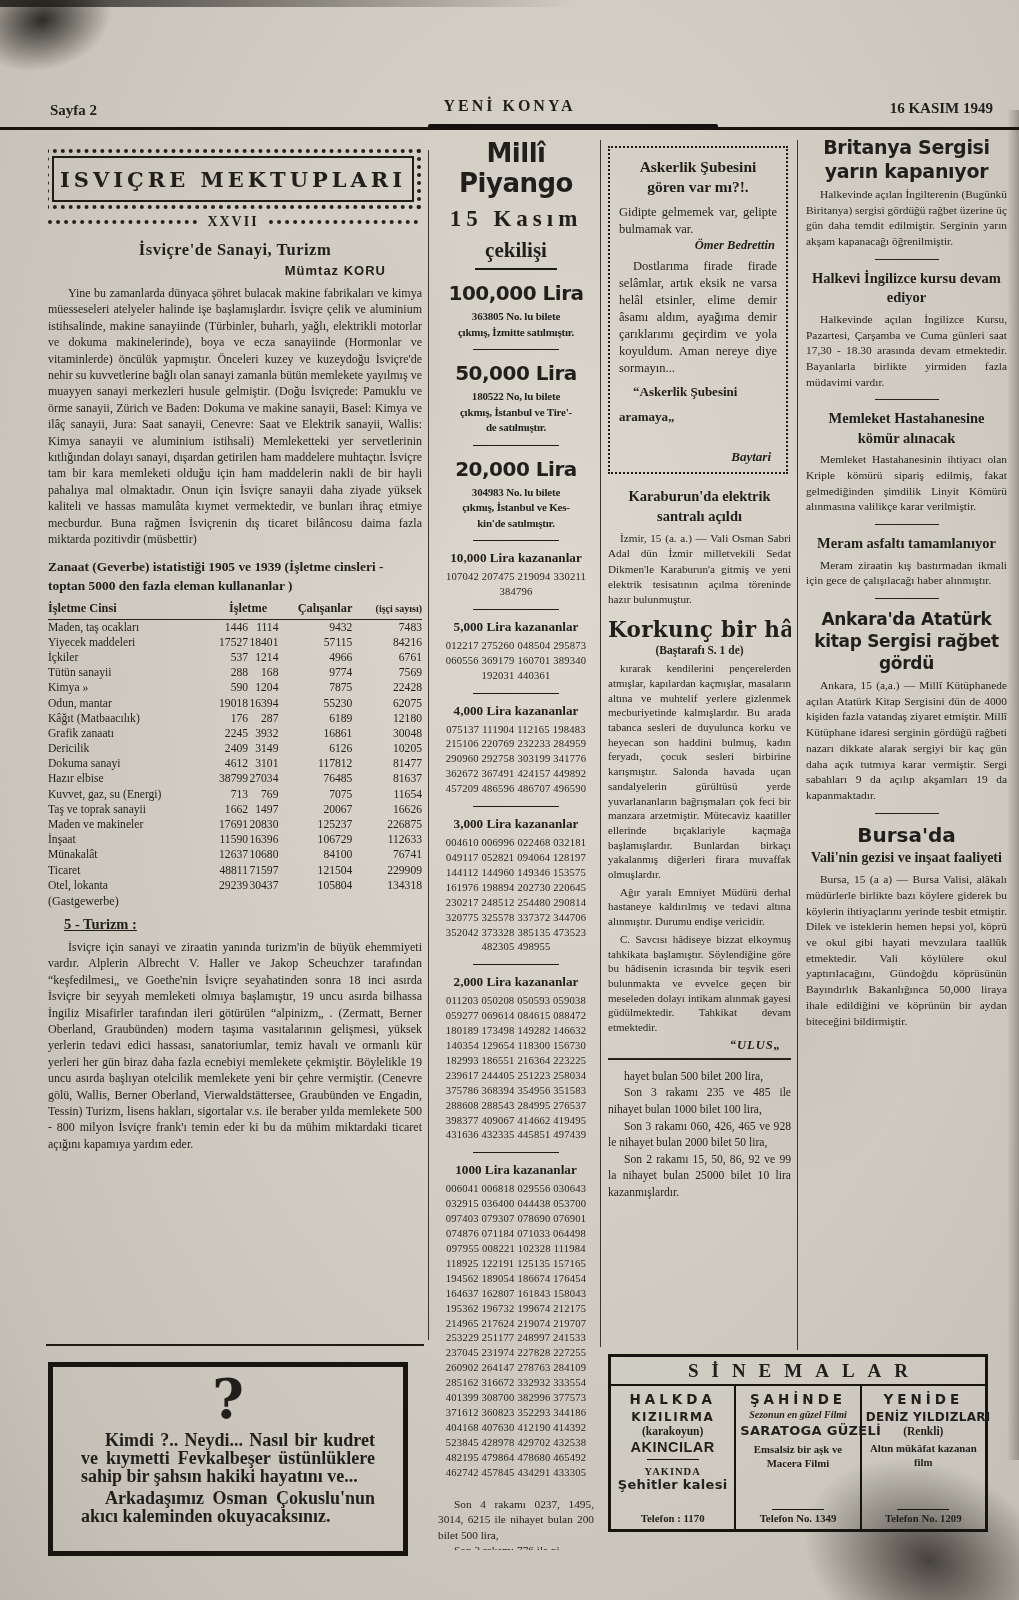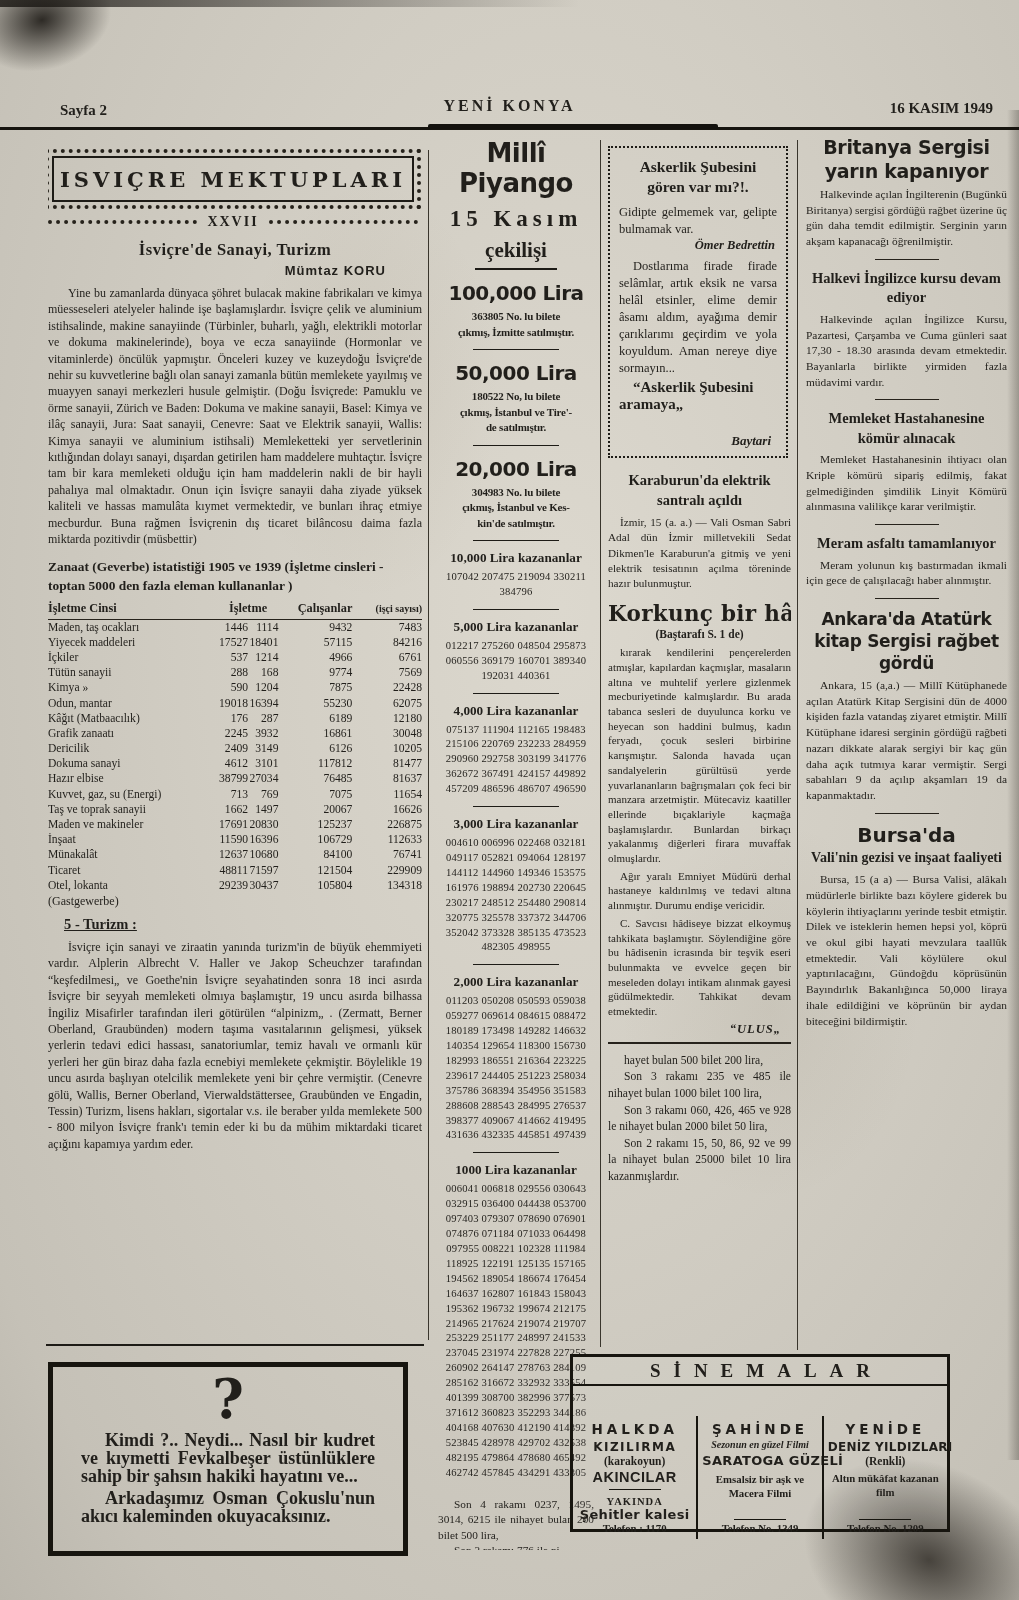--- a/index.html
+++ b/index.html
@@ -8,21 +8,21 @@
     font-family:"Liberation Serif",serif;color:#211f1b;}
   
   .smudge{position:absolute;pointer-events:none;}
   #sm-tl{left:-28px;top:-30px;width:140px;height:100px;background:radial-gradient(closest-side,rgba(24,21,17,.88),rgba(24,21,17,0));transform:rotate(-14deg);}
   #sm-top{left:0;top:0;width:580px;height:7px;background:linear-gradient(90deg,rgba(22,19,15,.8),rgba(22,19,15,0));}
   #sm-br{right:-40px;bottom:-55px;width:260px;height:190px;background:radial-gradient(closest-side,rgba(28,24,19,.75),rgba(28,24,19,0));transform:rotate(24deg);}
   #sm-right{right:0;top:110px;width:12px;height:1350px;background:linear-gradient(270deg,rgba(40,36,29,.30),rgba(40,36,29,0));}
   #sm-stain1{left:240px;top:180px;width:260px;height:420px;background:radial-gradient(closest-side,rgba(110,92,58,.07),rgba(110,92,58,0));}
   #sm-stain2{left:620px;top:820px;width:300px;height:380px;background:radial-gradient(closest-side,rgba(90,80,55,.08),rgba(90,80,55,0));}
   
-  .hdr-page{position:absolute;left:60px;top:102px;font-size:15px;font-weight:bold;}
+  .hdr-page{position:absolute;left:50px;top:102px;font-size:15px;font-weight:bold;}
   .hdr-title{position:absolute;left:0;right:0;top:97px;text-align:center;font-size:16px;font-weight:bold;letter-spacing:3px;}
   .hdr-date{position:absolute;right:26px;top:100px;font-size:15px;font-weight:bold;}
   .hdr-rule{position:absolute;left:0;top:127px;width:1019px;height:3px;background:#16140f;}
   .hdr-rule2{position:absolute;left:428px;top:124px;width:290px;height:5px;background:#14120e;border-radius:2px;}
   
   .vdiv{position:absolute;width:1.4px;background:#39352c;}
   #vdiv1{left:428px;top:150px;height:1190px;}
   #vdiv2{left:600px;top:140px;height:1207px;}
   #vdiv3{left:797px;top:140px;height:1210px;}
   .colA-rule{position:absolute;left:46px;top:1344px;width:378px;height:2px;background:#1d1b16;}
@@ -62,21 +62,21 @@
   .wheading{font-size:13.2px;font-weight:bold;margin:9px 0 4px;white-space:nowrap;}
   .numline{font-size:10.6px;line-height:14.9px;letter-spacing:0.2px;white-space:nowrap;}
   .tailwrap{text-align:left;margin-top:16px;}
   .tailp{font-size:11.3px;line-height:15.6px;text-align:justify;text-indent:16px;margin:0;}
   
   .ask-box{border:2.5px dotted #1d1b16;padding:9px 9px 7px;margin-right:3px;}
   .ask-title{text-align:center;font-weight:bold;font-size:15.5px;line-height:20px;margin-bottom:7px;}
   .ask-epi{font-size:12.5px;line-height:16.6px;text-align:justify;margin:0;}
   .ask-author{text-align:right;font-style:italic;font-weight:bold;font-size:12.5px;margin:1px 2px 5px 0;}
   .ask-body{font-size:12.5px;line-height:17px;text-align:justify;text-indent:14px;margin:0;}
-  .ask-quote{font-size:15px;line-height:17px;text-align:left;text-indent:14px;margin:2px 0 0;font-weight:bold;}
+  .ask-quote{font-size:13px;line-height:25px;text-align:left;text-indent:14px;margin:2px 0 0;font-weight:bold;}
   .ask-sign{text-align:right;font-style:italic;font-weight:bold;font-size:13px;margin-top:20px;padding-right:6px;}
   .kara-h{text-align:center;font-weight:bold;font-size:14.5px;line-height:19.5px;margin:13px 0 5px;}
   .news-body{font-size:11.2px;line-height:15.2px;text-align:justify;text-indent:12px;margin:0;}
   .kork-box{border-bottom:2px solid #26221b;padding-bottom:5px;}
   .kork-title{font-family:"DejaVu Serif",serif;text-align:center;font-weight:bold;font-size:21.5px;margin:10px 0 2px;letter-spacing:0.3px;white-space:nowrap;}
   .kork-sub{text-align:center;font-size:11.5px;font-weight:bold;margin:0 0 5px;}
   .kork-par{font-size:11px;line-height:14.7px;text-align:justify;text-indent:12px;margin:0 0 3px;}
   .kork-src{text-align:right;font-style:italic;font-weight:bold;font-size:12.5px;padding-right:10px;letter-spacing:1px;}
   .tail2{margin-top:9px;}
   .tail2 .tailp{font-size:11.6px;line-height:16.6px;}
@@ -86,21 +86,21 @@
   .d-h3{font-family:"DejaVu Sans",sans-serif;font-weight:bold;font-size:17px;line-height:22px;text-align:center;margin:2px 0 4px;letter-spacing:-0.3px;}
   .d-body{font-size:11.4px;line-height:15.7px;text-align:justify;text-indent:14px;margin:0;}
   .d-sep{width:64px;border-top:1.3px solid #26221b;margin:9px auto;}
   .bursa-h{font-family:"DejaVu Sans",sans-serif;font-weight:bold;font-size:20px;text-align:center;margin:0 0 2px;}
   .bursa-sub{font-size:14px;font-weight:bold;text-align:center;line-height:18.5px;margin:0 0 5px;}
   
   .qbox{position:absolute;left:48px;top:1362px;width:318px;height:174px;border:5px solid #17150f;padding:4px 16px 6px;}
   .qmark{text-align:center;font-family:"DejaVu Serif",serif;font-size:54px;font-weight:bold;line-height:56px;}
   .qtext{font-size:18px;font-weight:bold;line-height:18px;text-align:justify;text-indent:24px;margin:4px 12px 0;}
   
-  .cinema{position:absolute;left:570px;top:1354px;width:374px;height:172px;border:3.5px solid #17150f;display:flex;flex-direction:column;background:rgba(255,255,255,0.06);gap:30px;}
+  .cinema{position:absolute;left:608px;top:1354px;width:374px;height:172px;border:3.5px solid #17150f;display:flex;flex-direction:column;background:rgba(255,255,255,0.06);}
   .cin-title{text-align:center;font-weight:bold;font-size:19px;letter-spacing:13px;text-indent:13px;padding:3px 0 2px;border-bottom:2.2px solid #17150f;}
   .cin-cols{flex:1;display:flex;}
   .cin-cell{flex:1;padding:5px 4px 4px;display:flex;flex-direction:column;text-align:center;min-width:0;}
   .cin-cell + .cin-cell{border-left:2px solid #17150f;}
   .cin-name{font-family:"DejaVu Sans",sans-serif;font-weight:bold;font-size:13.5px;letter-spacing:4px;white-space:nowrap;}
   .cin-film-sp{font-weight:bold;font-size:12px;letter-spacing:1.5px;margin-top:3px;white-space:nowrap;font-family:"DejaVu Sans",sans-serif;}
   .cin-note{font-size:11.5px;font-weight:bold;margin-top:1px;}
   .cin-film2{font-weight:bold;font-size:14.5px;letter-spacing:0.5px;margin-top:2px;font-family:"Liberation Sans",sans-serif;}
   .cin-tag{font-size:10px;font-weight:bold;margin-top:2px;font-style:italic;}
   .cin-big{font-family:"DejaVu Sans",sans-serif;font-weight:bold;font-size:13px;letter-spacing:0.3px;margin-top:3px;white-space:nowrap;}
@@ -442,21 +442,21 @@
       <p class="d-body">Halkevinde açılan İngilizce Kursu, Pazartesi, Çarşamba ve Cuma günleri saat 17,30 - 18.30 arasında devam etmektedir. Bayanlarla birlikte yirmiden fazla müdavimi vardır.</p>
       <div class="d-sep"></div>
     </div>
     <div>
       <div class="d-h2">Memleket Hastahanesine kömür alınacak</div>
       <p class="d-body">Memleket Hastahanesinin ihtiyacı olan Kriple kömürü sipariş edilmiş, fakat gelmediğinden şimdilik Linyit Kömürü alınmasına valilikçe karar verilmiştir.</p>
       <div class="d-sep"></div>
     </div>
     <div>
       <div class="d-h2">Meram asfaltı tamamlanıyor</div>
-      <p class="d-body">Meram yolunun kış bastırmadan ikmali için gece de çalışılacağı haber alınmıştır.</p>
+      <p class="d-body">Meram ziraatin kış bastırmadan ikmali için gece de çalışılacağı haber alınmıştır.</p>
       <div class="d-sep"></div>
     </div>
     <div>
       <div class="d-h3">Ankara'da Atatürk kitap Sergisi rağbet gördü</div>
       <p class="d-body">Ankara, 15 (a,a.) — Millî Kütüphanede açılan Atatürk Kitap Sergisini dün de 4000 kişiden fazla vatandaş ziyaret etmiştir. Millî Kütüphane idaresi serginin gördüğü rağbeti nazarı dikkate alarak sergiyi bir kaç gün daha açık tutmıya karar vermiştir. Sergi sabahları 9 da açılıp akşamları 19 da kapanmaktadır.</p>
       <div class="d-sep"></div>
     </div>
     <div>
       <div class="bursa-h">Bursa'da</div>
       <div class="bursa-sub">Vali'nin gezisi ve inşaat faaliyeti</div>

